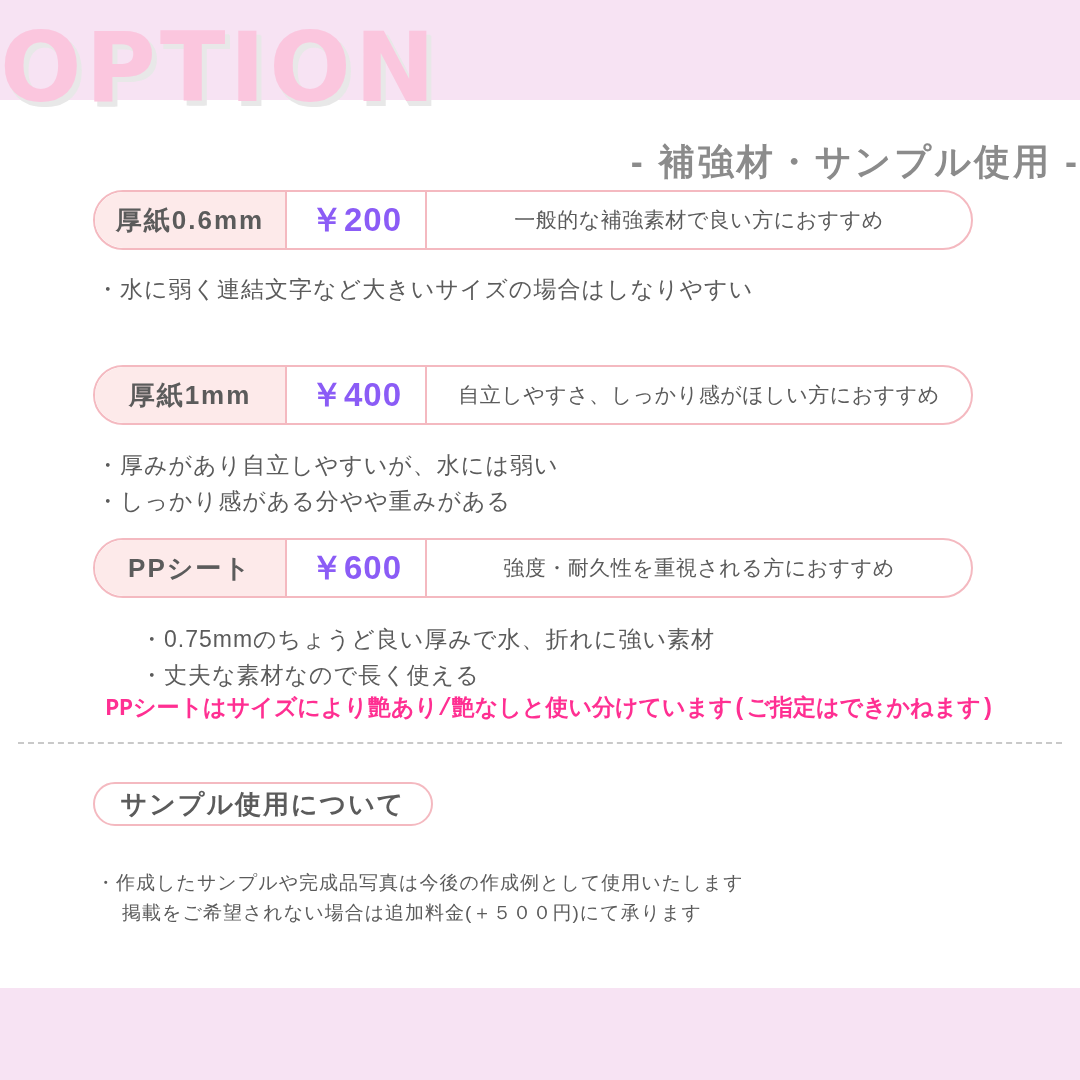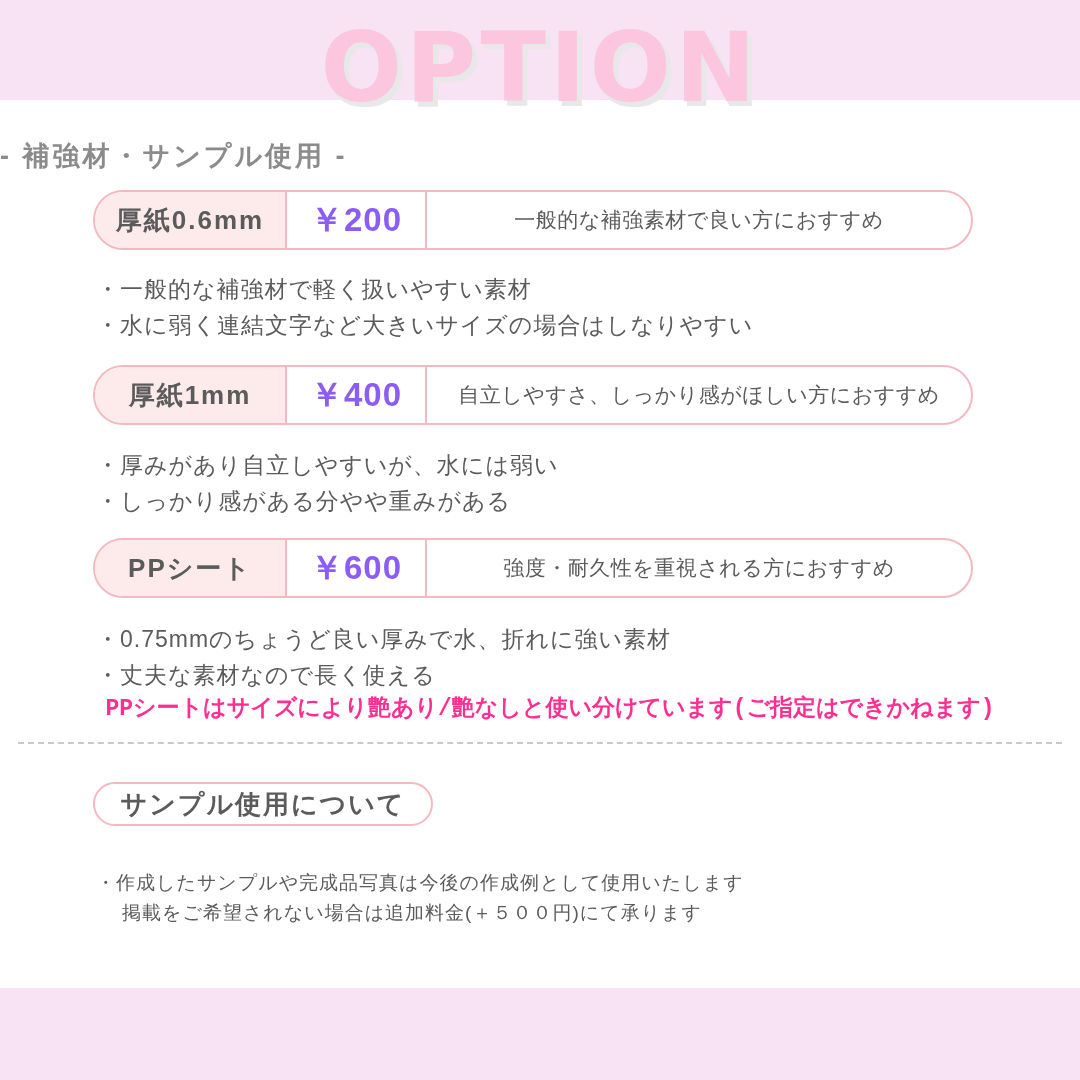--- a/index.html
+++ b/index.html
@@ -31,43 +31,42 @@
     inset: 0;
     z-index: 2;
   }
 
   
   .title-wrap {
     position: absolute;
     top: 18px;
     left: 0;
     width: 100%;
-    text-align: center;
   }
   .title {
     display: inline-block;
     font-family: "DejaVu Sans", sans-serif;
     font-size: 96px;
     font-weight: bold;
     letter-spacing: 4px;
     color: #fbc6de;
     -webkit-text-stroke: 0px;
     text-shadow:
        4px 4px 0 #e8e8e8,
        5px 5px 0 #e8e8e8,
        3px 5px 0 #e8e8e8;
     line-height: 1.05;
   }
   .subtitle {
     position: absolute;
     top: 138px;
     left: 0;
     width: 100%;
-    text-align: left;
-    font-size: 27px;
+    text-align: right;
+    font-size: 36px;
     letter-spacing: 3px;
     color: #8b8b8b;
     font-weight: 600;
   }
 
   
   .opt-row {
     position: absolute;
     left: 93px;
     width: 880px;
@@ -196,40 +195,39 @@
     <div class="title">OPTION</div>
   </div>
   <div class="subtitle">‐ 補強材・サンプル使用 ‐</div>
 
   <div class="opt-row" style="top:190px;">
     <div class="opt-name">厚紙0.6mm</div>
     <div class="opt-price">￥200</div>
     <div class="opt-desc">一般的な補強素材で良い方におすすめ</div>
   </div>
   <div class="bullets" style="top:272px;">
-    <div>・一般的な補強材で軽く扱いやすい素材</div>
     <div>・水に弱く連結文字など大きいサイズの場合はしなりやすい</div>
   </div>
 
   <div class="opt-row" style="top:365px;">
     <div class="opt-name">厚紙1mm</div>
     <div class="opt-price">￥400</div>
     <div class="opt-desc">自立しやすさ、しっかり感がほしい方におすすめ</div>
   </div>
   <div class="bullets" style="top:448px;">
     <div>・厚みがあり自立しやすいが、水には弱い</div>
     <div>・しっかり感がある分やや重みがある</div>
   </div>
 
   <div class="opt-row" style="top:538px;">
     <div class="opt-name">PPシート</div>
     <div class="opt-price">￥600</div>
     <div class="opt-desc">強度・耐久性を重視される方におすすめ</div>
   </div>
-  <div class="bullets" style="top:622px;">
+  <div class="bullets" style="top:622px;margin-left:44px;">
     <div>・0.75mmのちょうど良い厚みで水、折れに強い素材</div>
     <div>・丈夫な素材なので長く使える</div>
   </div>
 
   <div class="note-pink" style="top:692px;">PPシートはサイズにより艶あり/艶なしと使い分けています(ご指定はできかねます)</div>
 
   <div class="divider" style="top:742px;"></div>
 
   <div class="sample-pill" style="top:782px;">サンプル使用について</div>
 

